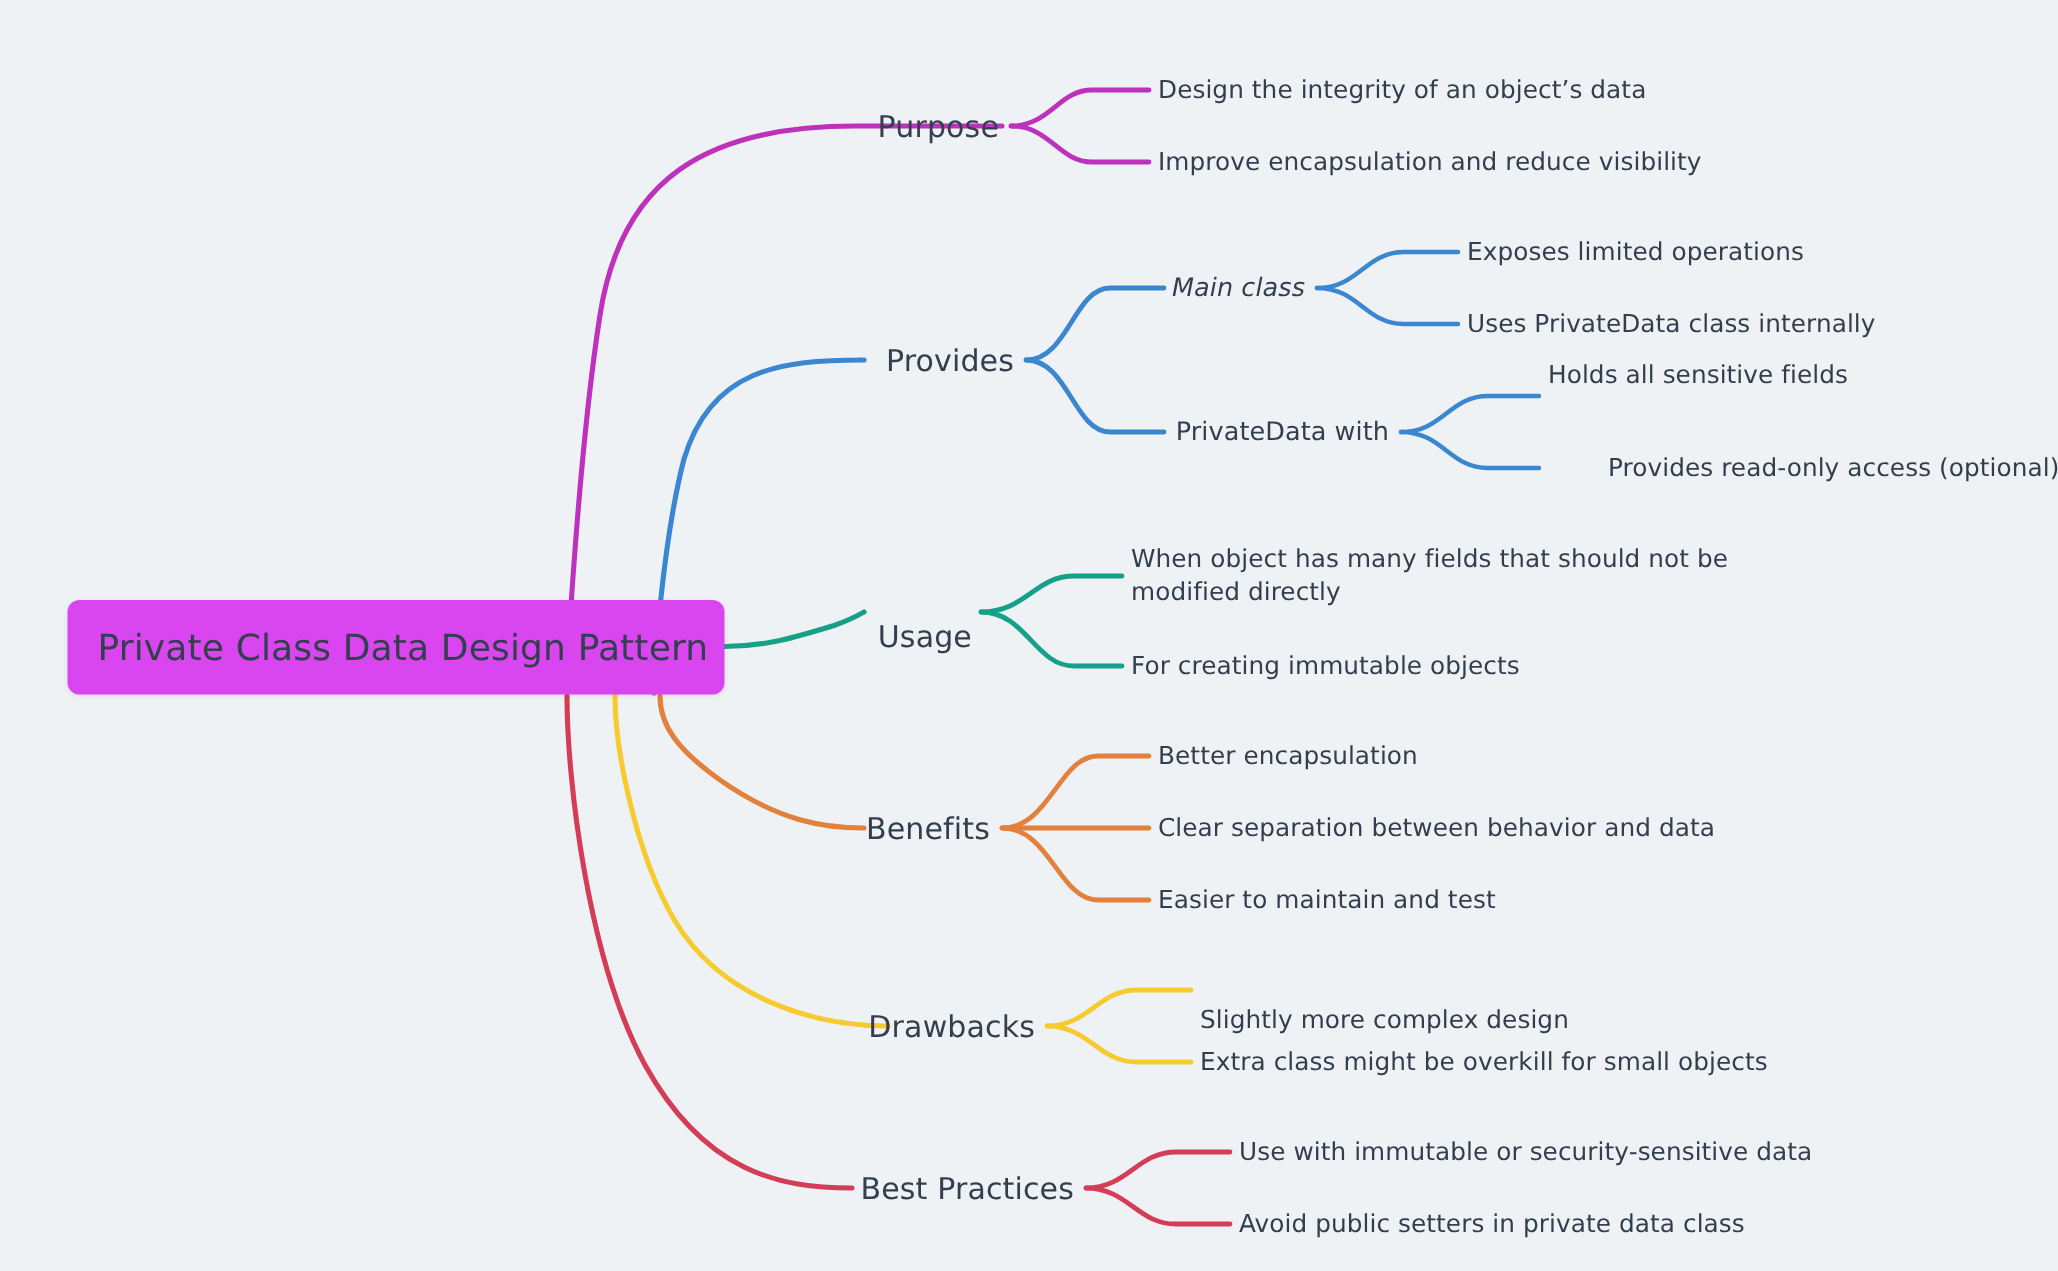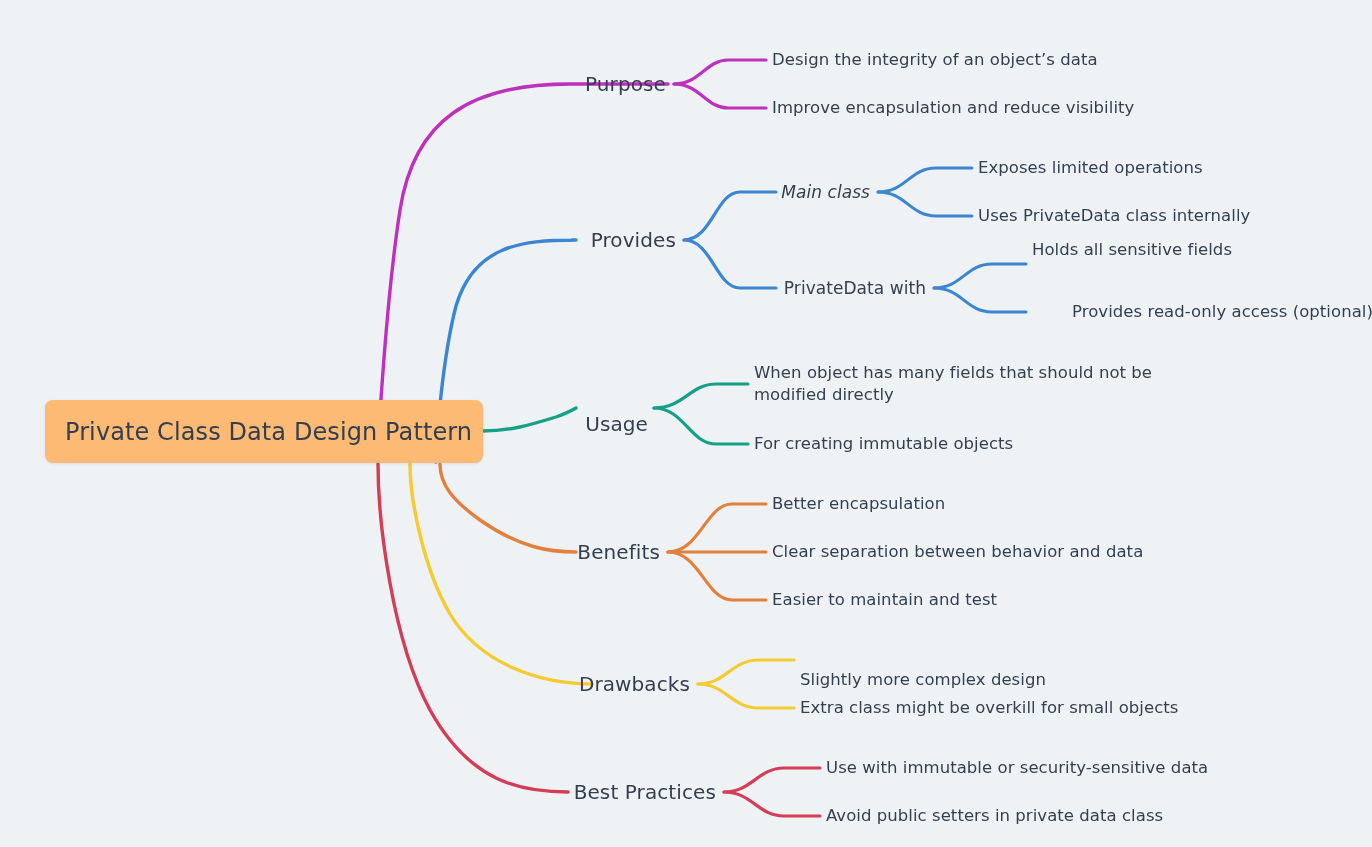--- a/index.html
+++ b/index.html
@@ -32,21 +32,21 @@
     fill: none;
     stroke-linecap: round;
     stroke-linejoin: round;
   }
   .node {
     position: absolute;
     color: #333f4e;
     white-space: nowrap;
   }
   .root-node {
-    background: #fdba74;
+    background: #d946ef;
     border-radius: 8px;
     box-shadow: 0 1px 3px rgba(30,40,55,0.10);
     display: flex;
     align-items: center;
     justify-content: flex-start;
     padding: 0 20px;
     box-sizing: border-box;
     font-size: 24px;
     letter-spacing: 0.1px;
     color: #333f4e;

